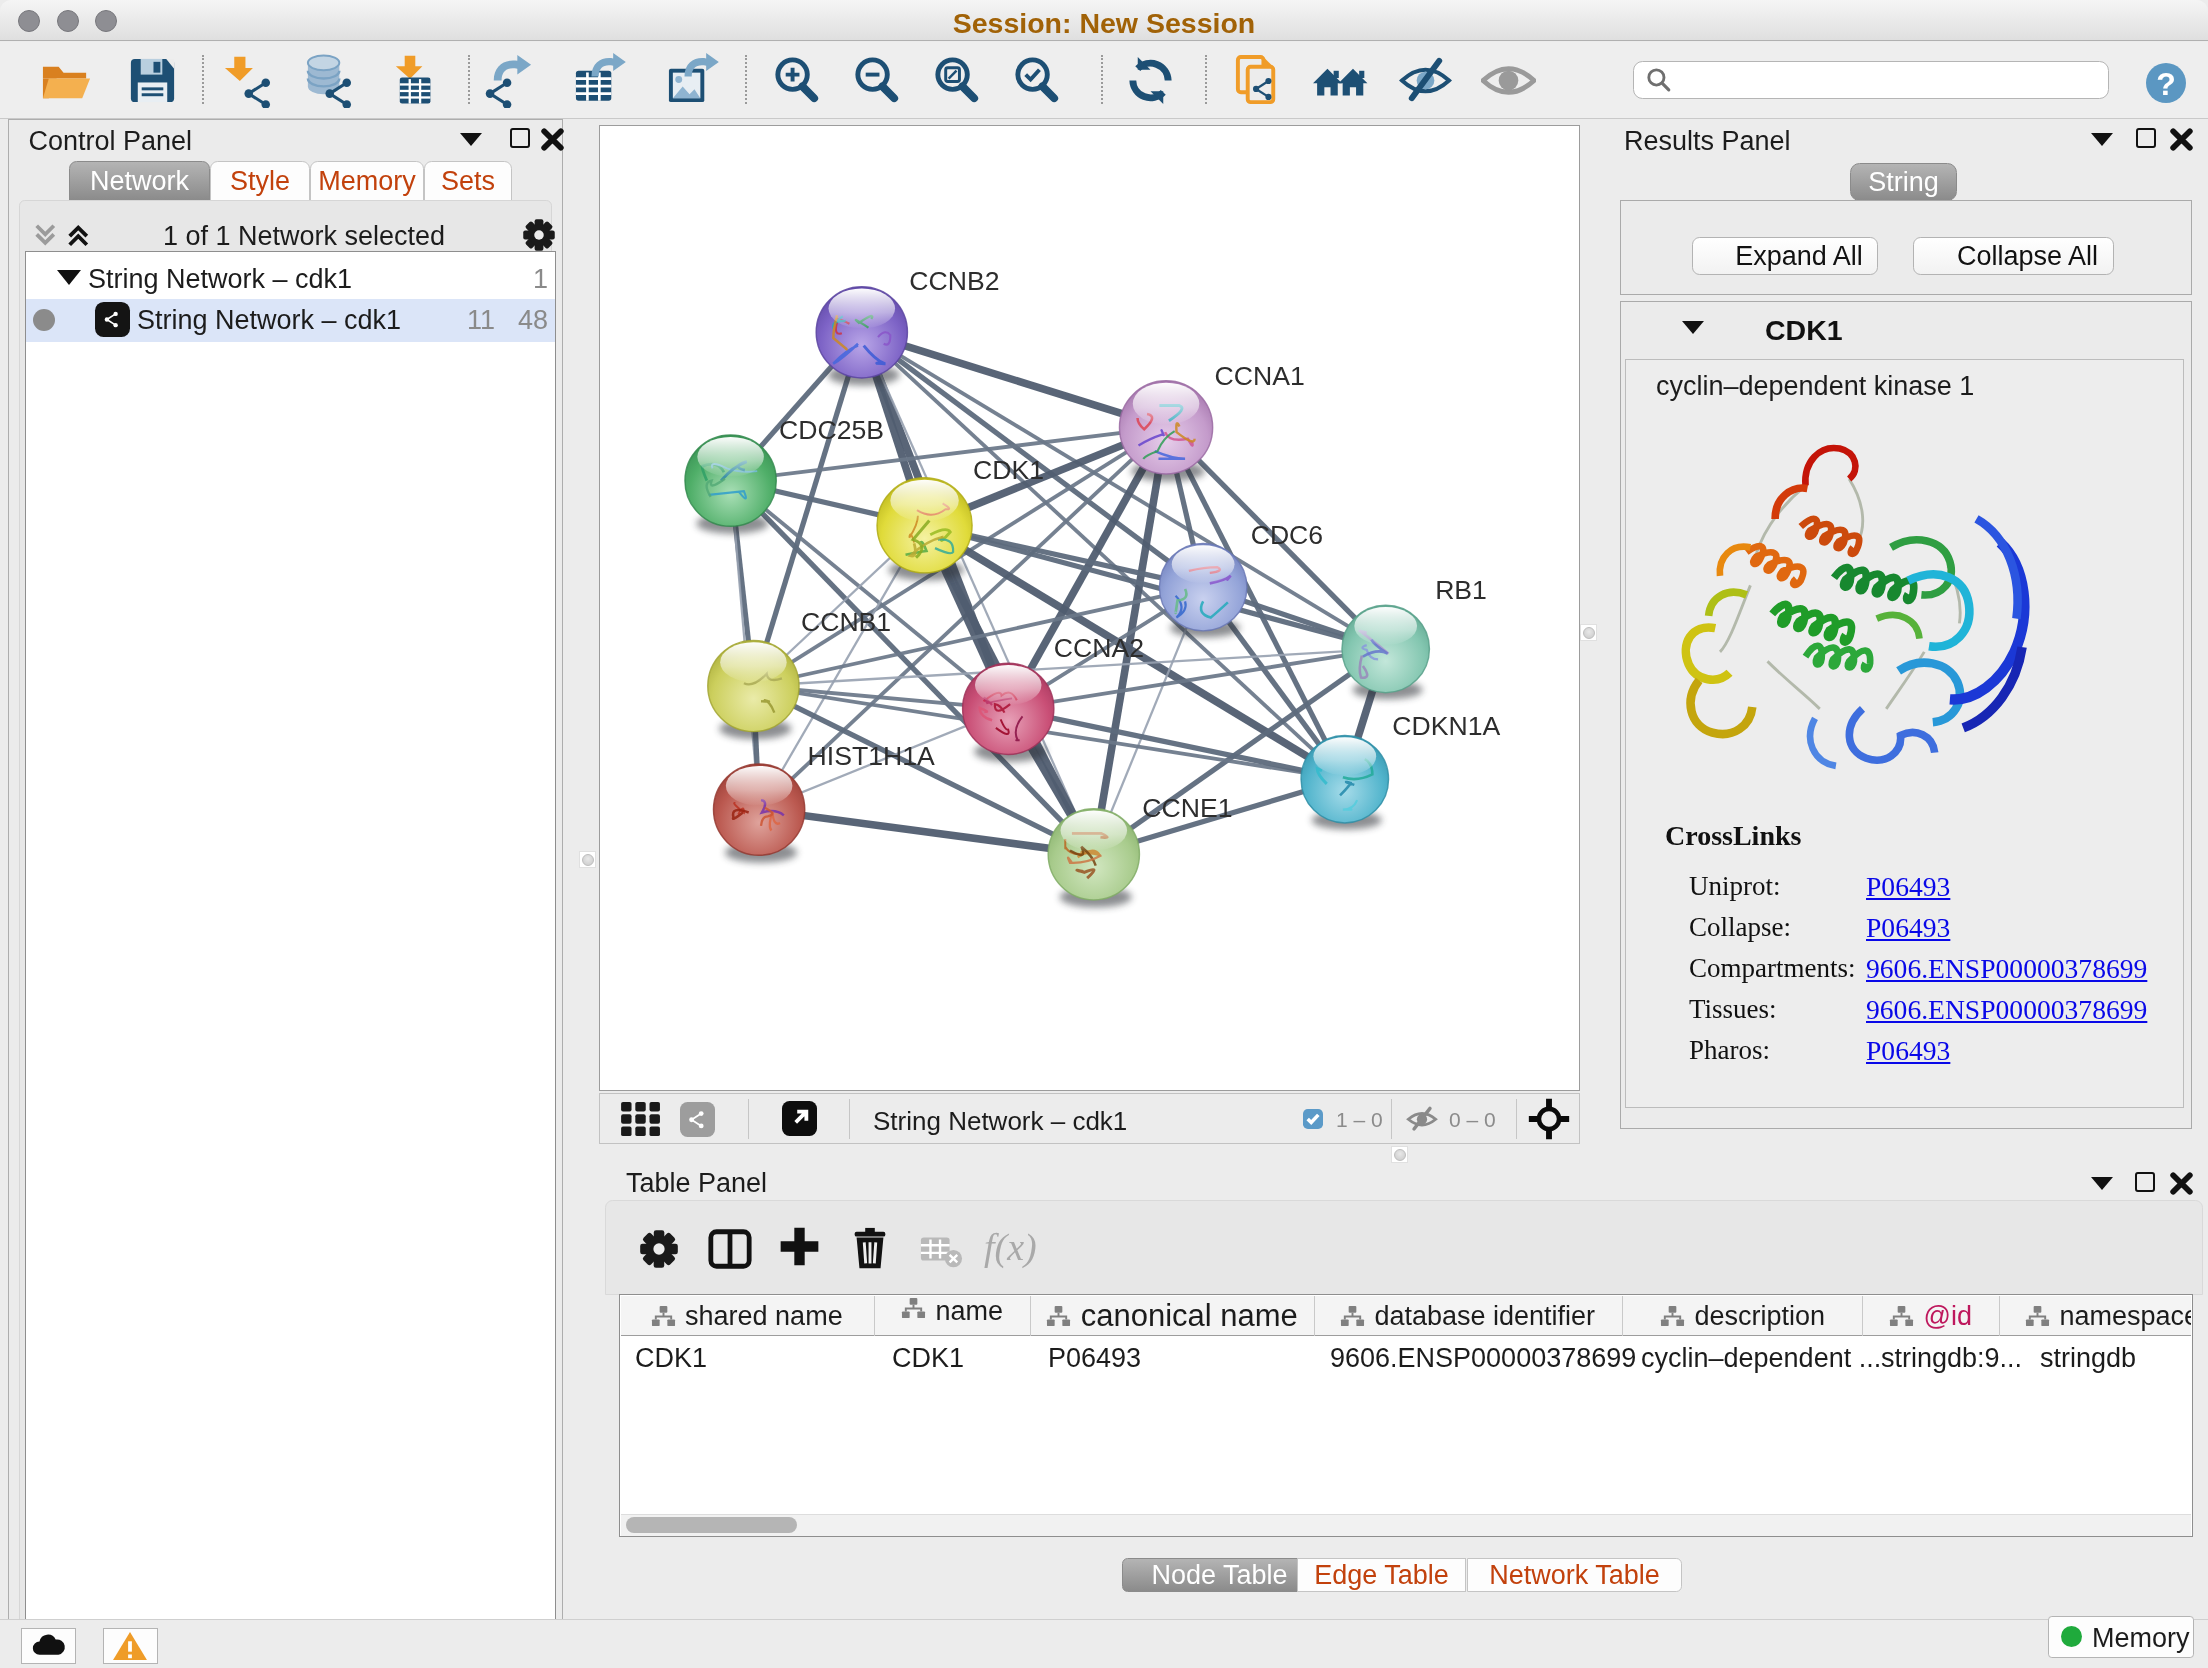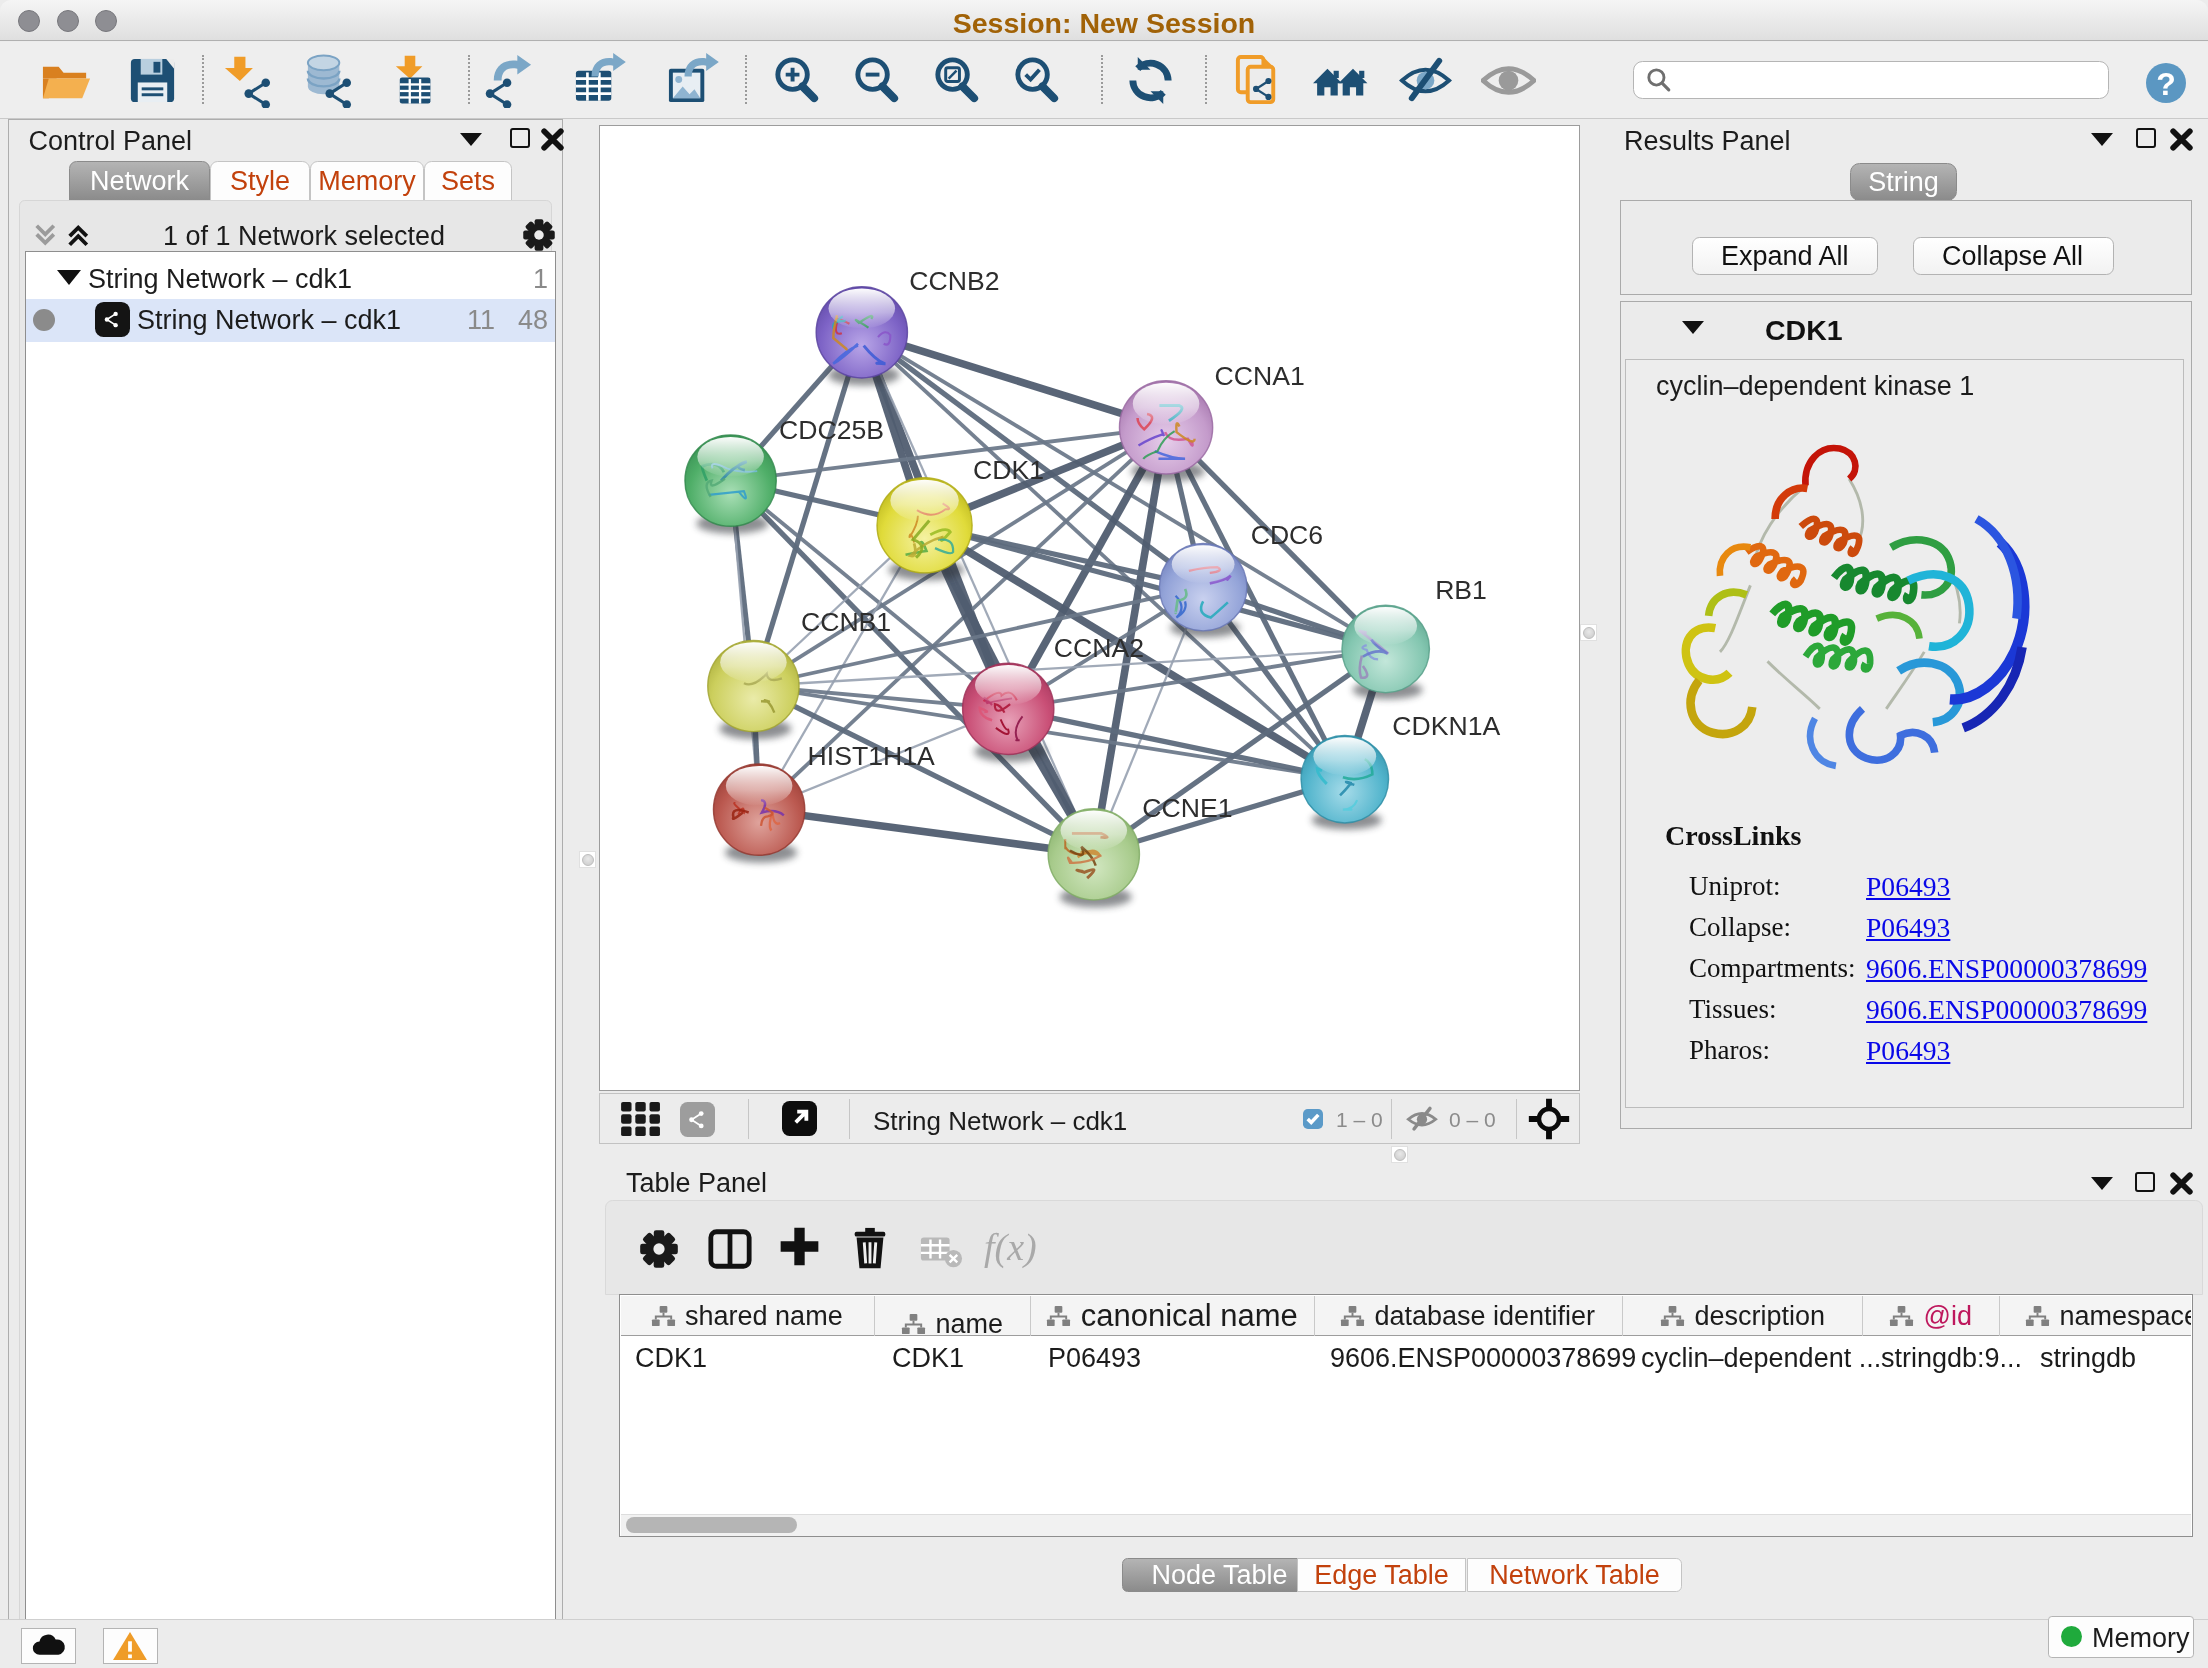--- a/index.html
+++ b/index.html
@@ -1,18 +1,18 @@
 <!DOCTYPE html>
 <html style="font-size:15px"><head><meta charset="utf-8"><style>
 * { margin:0; padding:0; box-sizing:border-box; }
 html,body { width:2208px; height:1668px; background:#ececec; font-family:"Liberation Sans", sans-serif; overflow:hidden; position:relative; }
 .abs { position:absolute; }
 .t28 { font-size:27px; color:#1c1c1c; }
 .sep { position:absolute; top:55px; height:49px; border-left:2.9px dotted #9a9a9a; }
-.btn { position:absolute; background:linear-gradient(#ffffff,#f2f2f2); border:1px solid #b3b3b3; border-radius:7.6px; font-size:27px; color:#111;padding-left:28px; }
+.btn { position:absolute; background:linear-gradient(#ffffff,#f2f2f2); border:1px solid #b3b3b3; border-radius:7.6px; text-align:center; font-size:27px; color:#111;padding-left:28px; }
 .tab { position:absolute; background:#fdfdfd; border:1px solid #c4c4c4; border-radius:7.6px 7.6px 0 0; text-align:center; font-size:27px; color:#c2410c; }
 .tabsel { background:linear-gradient(#b4b4b4,#8b8b8b); color:#fff; border-color:#8b8b8b; }
 </style></head><body>
 <div class="abs" style="left:0;top:0;width:2208px;height:41px;background:linear-gradient(#f5f5f5,#dfdfdf);border-bottom:1px solid #b0b0b0;border-radius:11.4px 11.4px 0 0"></div>
 <div class="abs" style="left:18px;top:9.5px;width:22px;height:22px;border-radius:50%;background:#8e8e93;border:1px solid #77777c"></div>
 <div class="abs" style="left:57px;top:9.5px;width:22px;height:22px;border-radius:50%;background:#8e8e93;border:1px solid #77777c"></div>
 <div class="abs" style="left:95px;top:9.5px;width:22px;height:22px;border-radius:50%;background:#8e8e93;border:1px solid #77777c"></div>
 <div class="abs" style="left:0;top:6.7px;width:2208px;text-align:center;font-size:28.5px;font-weight:bold;color:#a16207">Session: New Session</div>
 <div class="abs" style="left:0;top:42px;width:2208px;height:77px;background:#eeeeee;border-bottom:1px solid #c9c9c9"></div>
 <svg width="55" height="55" viewBox="0 0 56 56" style="position:absolute;left:39px;top:53px" xmlns="http://www.w3.org/2000/svg">
@@ -730,21 +730,21 @@
         <g fill="#808080">
           <rect x="9" y="2" width="8" height="7" rx="1"></rect>
           <rect x="1" y="16" width="8" height="7" rx="1"></rect>
           <rect x="17" y="16" width="8" height="7" rx="1"></rect>
           <path d="M13 9 v4 M5 16 v-3 h16 v3" stroke="#808080" stroke-width="2" fill="none"></path>
         </g>
       </svg>
       <span style="font-size:27px;color:#1c1c1c">shared name</span>
     </div>
     <div style="position:absolute;left:253px;top:0;height:40px;border-left:1.9px solid #c9c9c9"></div>
-    <div style="position:absolute;left:253px;top:0;width:156px;height:56px;display:flex;align-items:center;justify-content:center;gap:9.5px">
+    <div style="position:absolute;left:253px;top:0;width:156px;height:56px;display:flex;align-items:flex-start;justify-content:center;gap:9.5px">
       <svg width="25" height="25" viewBox="0 0 26 26">
         <g fill="#808080">
           <rect x="9" y="2" width="8" height="7" rx="1"></rect>
           <rect x="1" y="16" width="8" height="7" rx="1"></rect>
           <rect x="17" y="16" width="8" height="7" rx="1"></rect>
           <path d="M13 9 v4 M5 16 v-3 h16 v3" stroke="#808080" stroke-width="2" fill="none"></path>
         </g>
       </svg>
       <span style="font-size:27px;color:#1c1c1c">name</span>
     </div>

